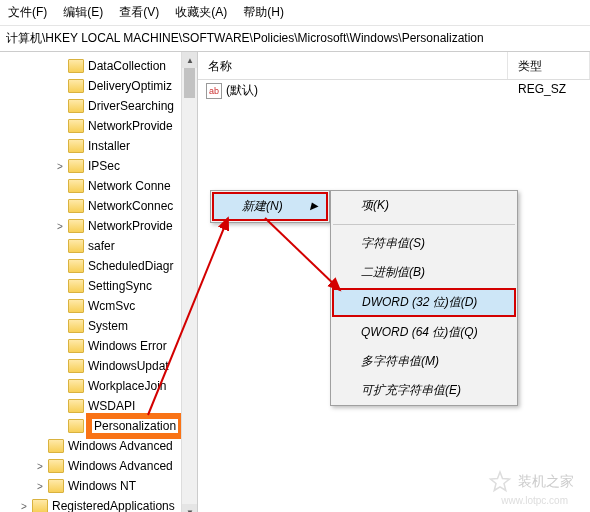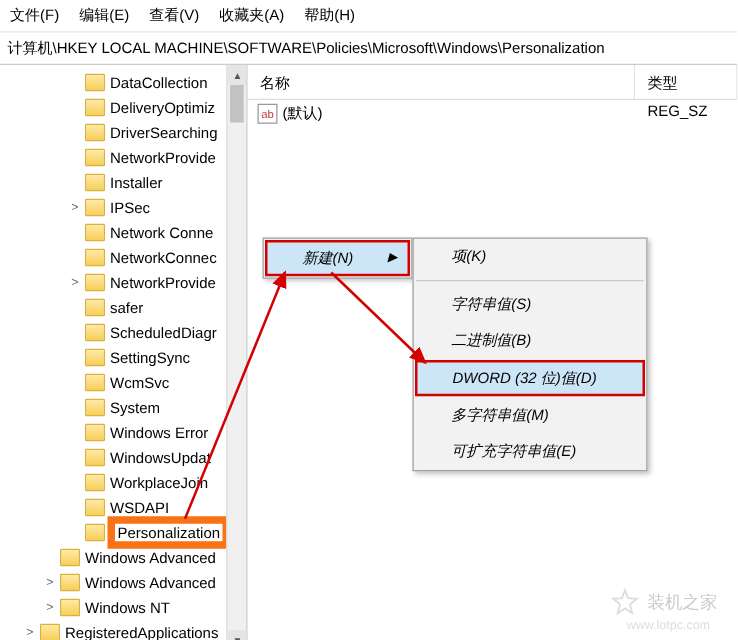--- a/index.html
+++ b/index.html
@@ -244,20 +244,21 @@
     <span>新建(N)</span><span class="arr">▶</span>
   </div>
 </div>
 
 <div class="ctxmenu cm2">
   <div class="mitm">项(K)</div>
   <div class="sep"></div>
   <div class="mitm">字符串值(S)</div>
   <div class="mitm">二进制值(B)</div>
   <div class="mitm hov redbox">DWORD (32 位)值(D)</div>
+  <div class="mitm">QWORD (64 位)值(Q)</div>
   <div class="mitm">多字符串值(M)</div>
   <div class="mitm">可扩充字符串值(E)</div>
 </div>
 
 <svg class="annot-arrow" style="left:0;top:0;" width="590" height="512">
   <defs>
       <marker id="ah" markerWidth="8" markerHeight="8" refX="6" refY="3" orient="auto">
         <path d="M0,0 L7,3 L0,6 Z" fill="#d30000"></path>
       </marker>
     </defs>

